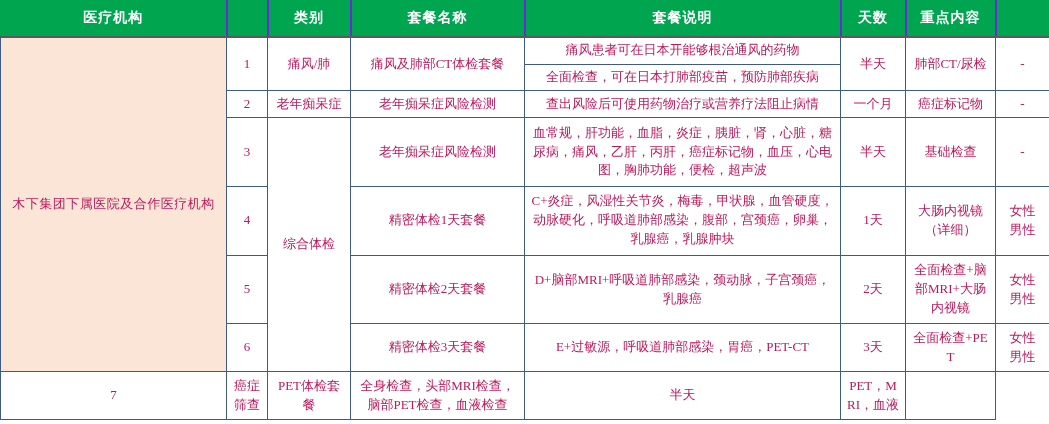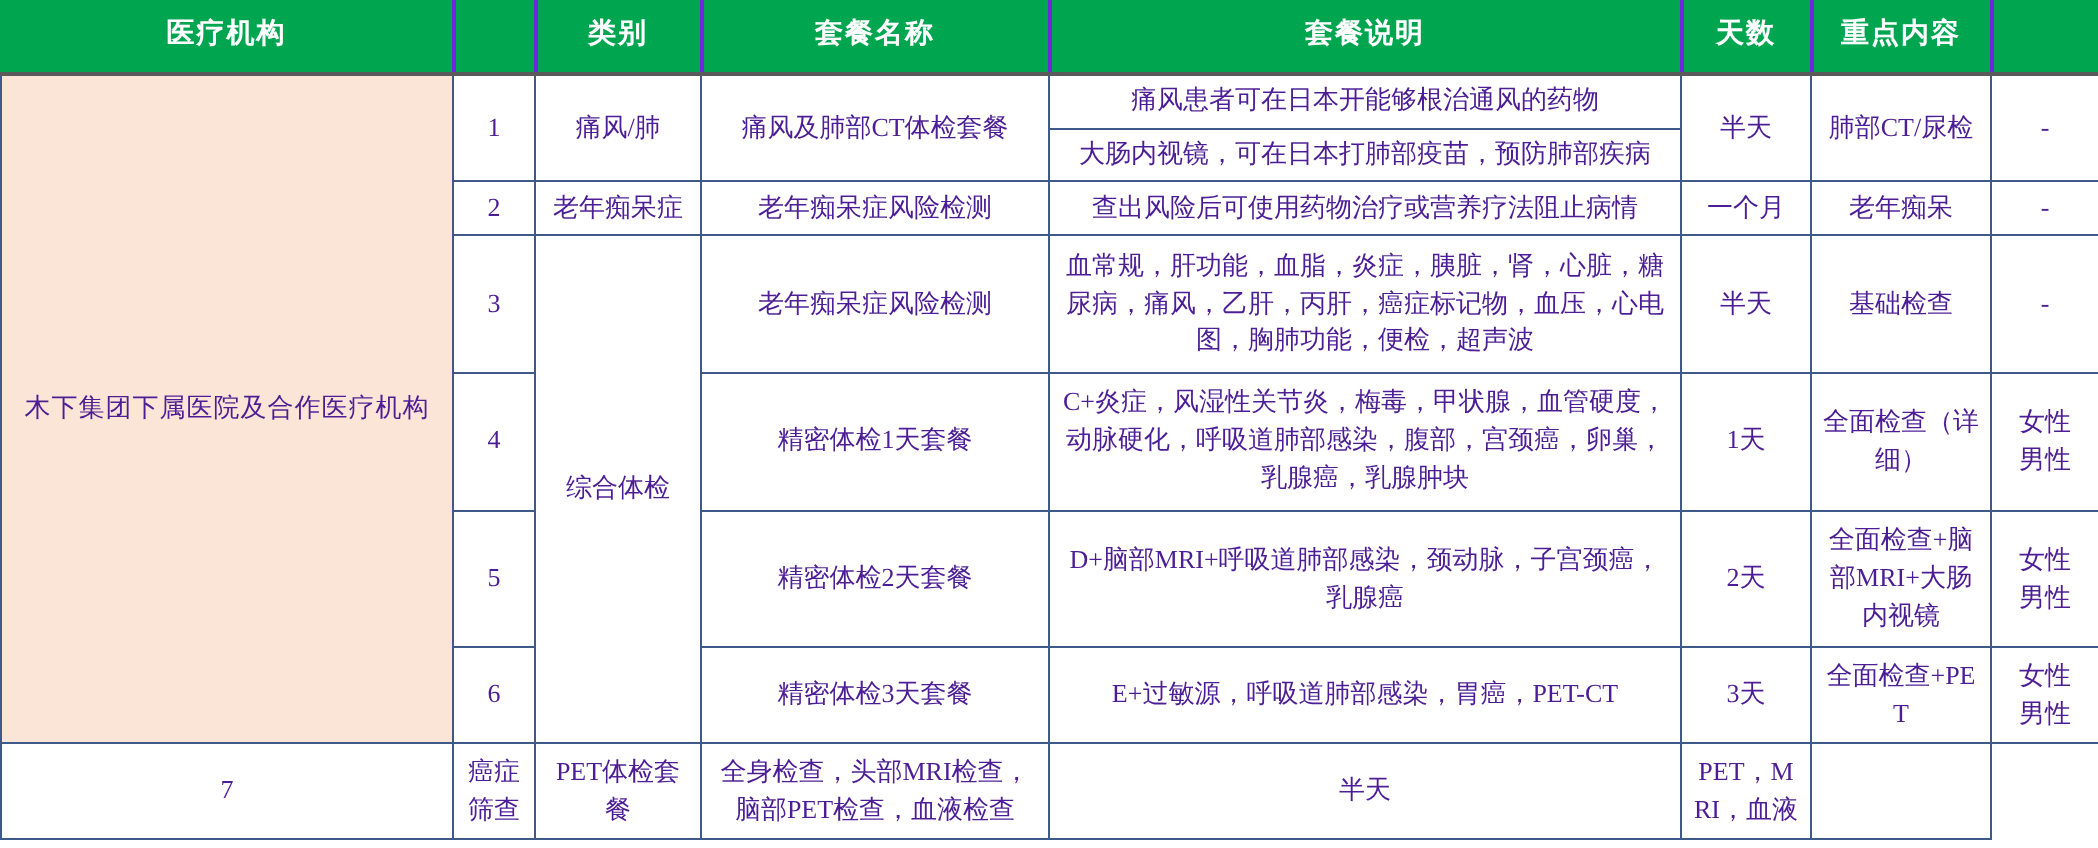--- a/index.html
+++ b/index.html
@@ -20,21 +20,21 @@
     width: 1049px;
     height: 420px;
   }
 
   #exam-table td, #exam-table th {
     border: 1px solid #3d5a8a;
     padding: 2px 4px;
     text-align: center;
     vertical-align: middle;
     font-size: 13px;
-    color: #4c1d95;
+    color: #be185d;
     line-height: 1.45;
     word-break: break-all;
   }
 
   
   #exam-table thead th {
     background: #00A550;
     color: #ffffff;
     font-weight: bold;
     font-size: 14px;
@@ -120,49 +120,49 @@
       <td class="institution" rowspan="7">木下集团下属医院及合作医疗机构</td>
       <td class="num" rowspan="2">1</td>
       <td rowspan="2">痛风/肺</td>
       <td rowspan="2">痛风及肺部CT体检套餐</td>
       <td class="desc">痛风患者可在日本开能够根治通风的药物</td>
       <td rowspan="2">半天</td>
       <td rowspan="2">肺部CT/尿检</td>
       <td class="dash" rowspan="2">-</td>
     </tr>
     <tr>
-      <td class="desc">大肠内视镜，可在日本打肺部疫苗，预防肺部疾病</td>
+      <td class="desc">全面检查，可在日本打肺部疫苗，预防肺部疾病</td>
     </tr>
 
     <tr class="group-end">
       <td class="num">2</td>
       <td>老年痴呆症</td>
       <td>老年痴呆症风险检测</td>
       <td class="desc">查出风险后可使用药物治疗或营养疗法阻止病情</td>
       <td>一个月</td>
-      <td>老年痴呆</td>
+      <td>癌症标记物</td>
       <td class="dash">-</td>
     </tr>
 
     <tr>
       <td class="num">3</td>
       <td rowspan="4" class="group-end">综合体检</td>
       <td>老年痴呆症风险检测</td>
       <td class="desc">血常规，肝功能，血脂，炎症，胰脏，肾，心脏，糖尿病，痛风，乙肝，丙肝，癌症标记物，血压，心电图，胸肺功能，便检，超声波</td>
       <td>半天</td>
       <td>基础检查</td>
       <td class="dash">-</td>
     </tr>
 
     <tr>
       <td class="num">4</td>
       <td>精密体检1天套餐</td>
       <td class="desc">C+炎症，风湿性关节炎，梅毒，甲状腺，血管硬度，动脉硬化，呼吸道肺部感染，腹部，宫颈癌，卵巢，乳腺癌，乳腺肿块</td>
       <td>1天</td>
-      <td>全面检查（详细）</td>
+      <td>大肠内视镜（详细）</td>
       <td class="gender">
         <span class="g">女性</span>
         <span class="g">男性</span>
       </td>
     </tr>
 
     <tr>
       <td class="num">5</td>
       <td>精密体检2天套餐</td>
       <td class="desc">D+脑部MRI+呼吸道肺部感染，颈动脉，子宫颈癌，乳腺癌</td>

